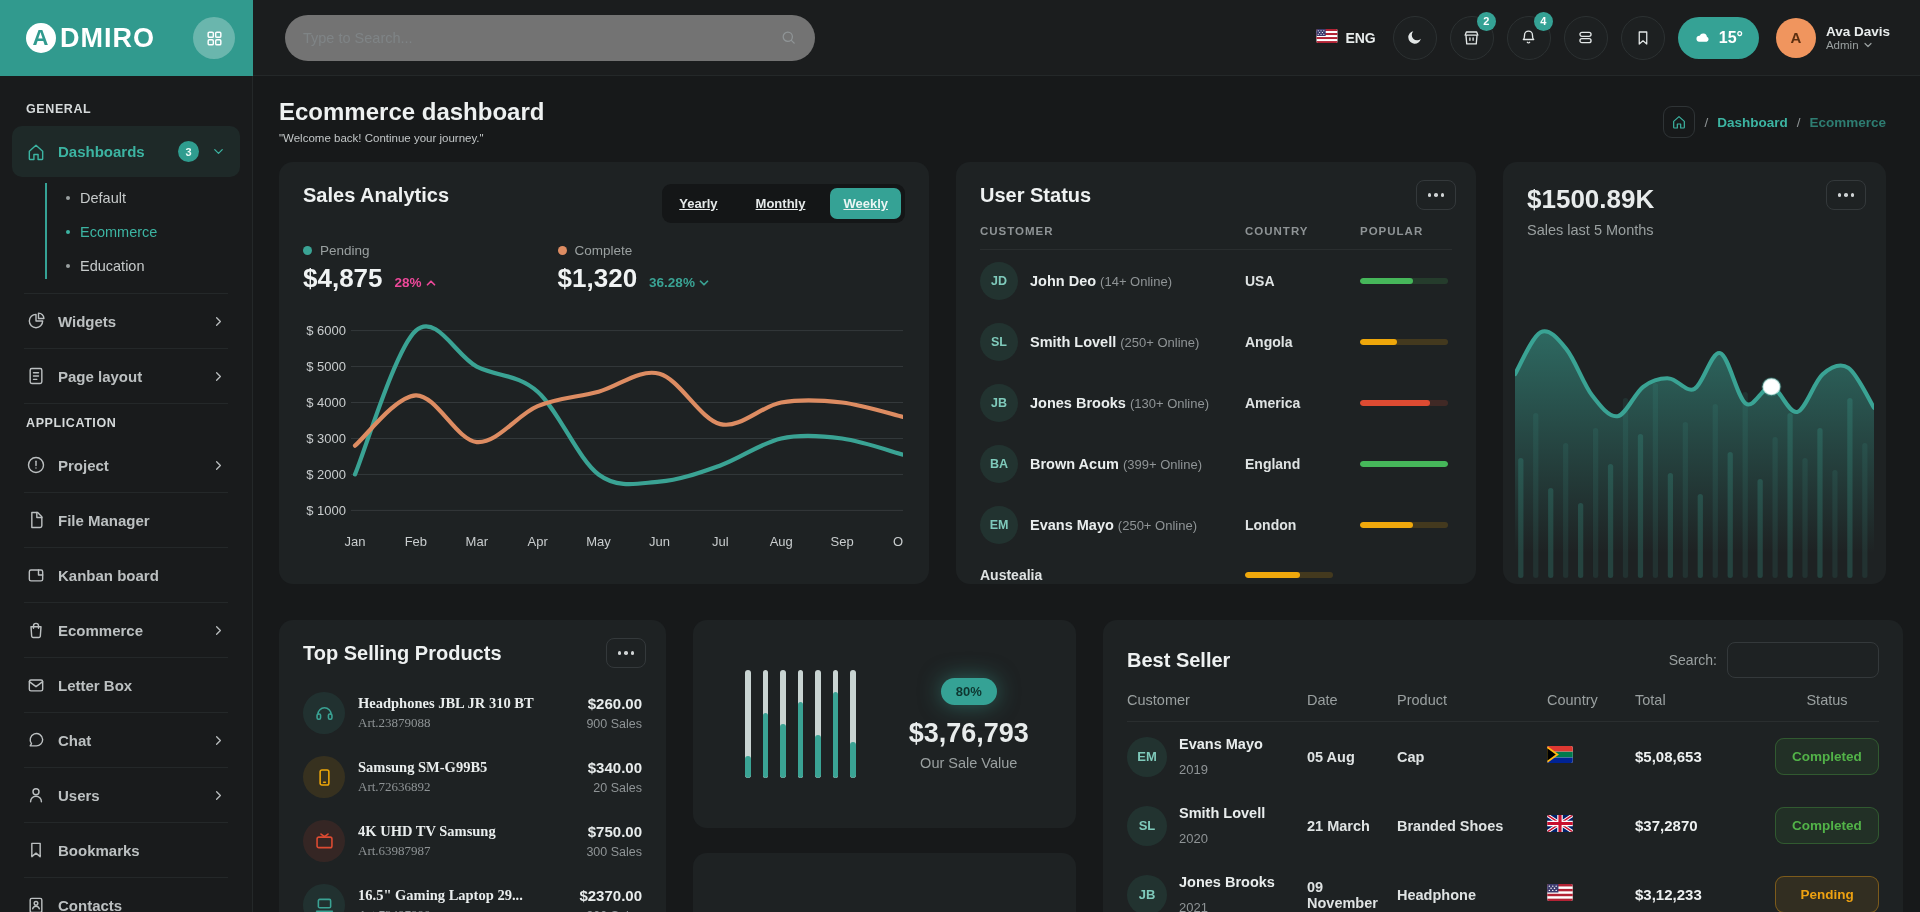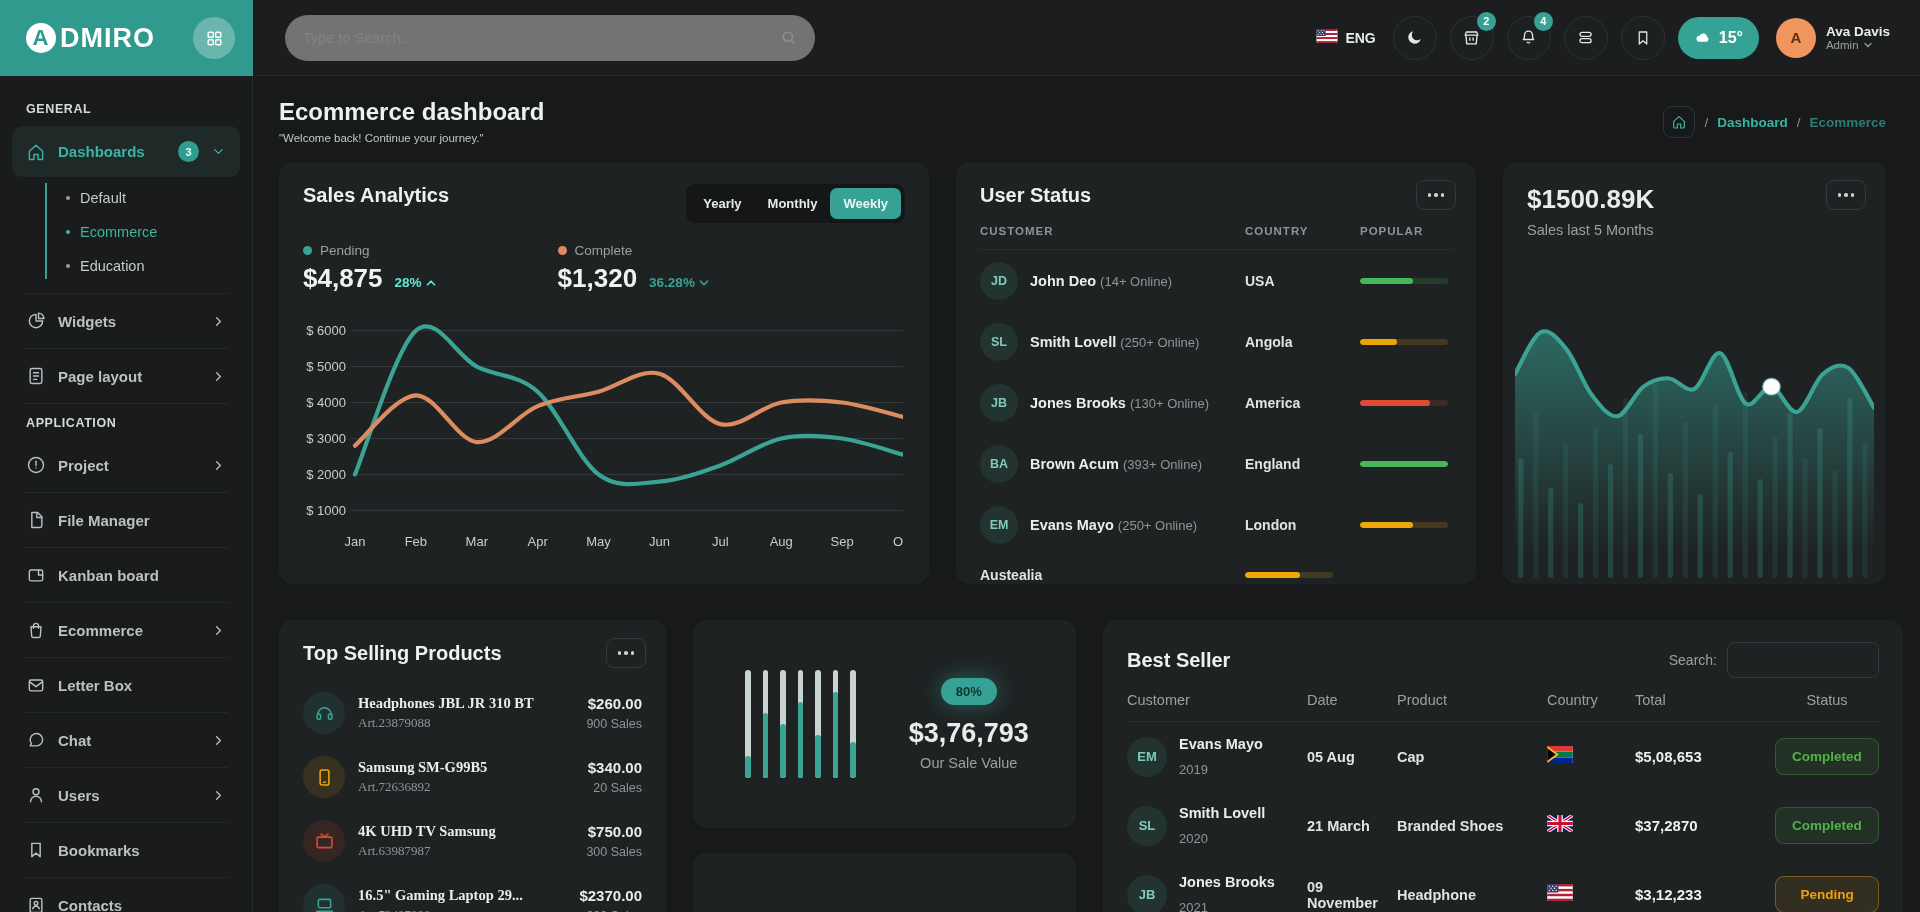--- a/index.html
+++ b/index.html
@@ -73,21 +73,21 @@
   .row2 { margin-top:36px; }
   .card { background:#1e2223; border-radius:14px; padding:22px 24px; position:relative; }
   .card-title { font-size:20px; font-weight:800; color:#eef1f1; }
   .dots-btn { position:absolute; top:18px; right:20px; width:40px; height:30px; border-radius:8px;
               border:1px solid #34393b; background:transparent; color:#cfd3d4; display:flex; align-items:center;
               justify-content:center; gap:3px; cursor:pointer; }
   .dots-btn i { width:3.5px; height:3.5px; border-radius:50%; background:#cfd3d4; }
   
   .card-sales { width:650px; min-width:650px; }
   .sales-head { display:flex; justify-content:space-between; align-items:flex-start; }
-  .tabs { background:#141617; border-radius:9px; padding:4px; display:flex; gap:0; }
+  .tabs { background:#141617; border-radius:9px; padding:4px; display:flex; gap:12px;text-decoration:underline; }
   .tab { border:none; background:transparent; color:#e6eaea; font-size:13px; font-weight:700; padding:8px 13px;
          border-radius:7px; cursor:pointer; font-family:"Liberation Sans", sans-serif;}
   .tab.active { background:#35a295; color:#eaf6f4; }
   .stats { display:flex; gap:120px; margin-top:20px; }
   .stat-top { display:flex; align-items:center; gap:8px; font-size:13.5px; color:#9aa0a0; }
   .legend-dot { width:9px; height:9px; border-radius:50%; }
   .stat-val { display:flex; align-items:baseline; gap:12px; margin-top:5px; }
   .stat-val .v { font-size:26px; font-weight:800; color:#f0f3f3; }
   .chg { font-size:13.5px; font-weight:700; display:flex; align-items:center; gap:2px; }
   .line-chart { margin-top:10px; }
@@ -426,21 +426,21 @@
               </div>
           </div>
           <div class="stats">
             <div class="stat">
               <div class="stat-top">
                 <span class="legend-dot" id="dot0" style="background: rgb(58, 163, 148);"></span>
                 <span>Pending</span>
               </div>
               <div class="stat-val">
                 <span class="v">$4,875</span>
-                <span class="chg" id="chg0" style="color: #5eead4;">
+                <span class="chg" id="chg0" style="color: #ec4899;">
                   <span>28%</span>
                     <span class="chgarrow">
                       <svg class="ic" viewBox="0 0 24 24" width="14" height="14" fill="none" stroke="currentColor" stroke-width="3" stroke-linecap="round" stroke-linejoin="round" style="">
                         <path d="M6 15l6-6 6 6"></path>
                       </svg>
                     </span>
                 </span>
               </div>
             </div>
             <div class="stat">
@@ -528,21 +528,21 @@
                   <div class="us-name">Jones Brooks <span>(130+ Online)</span></div>
                 </div>
                 <div class="us-country">America</div>
                 <div class="pbar" style="background:rgba(221,75,50,0.18)">
                   <div style="width:80%;background:#dd4b32"></div>
                 </div>
               </div>
               <div class="us-grid us-row">
                 <div class="us-cust">
                   <div class="us-avatar">BA</div>
-                  <div class="us-name">Brown Acum <span>(393+ Online)</span></div>
+                  <div class="us-name">Brown Acum <span>(399+ Online)</span></div>
                 </div>
                 <div class="us-country">England</div>
                 <div class="pbar" style="background:rgba(70,183,90,0.18)">
                   <div style="width:100%;background:#46b75a"></div>
                 </div>
               </div>
               <div class="us-grid us-row">
                 <div class="us-cust">
                   <div class="us-avatar">EM</div>
                   <div class="us-name">Evans Mayo <span>(250+ Online)</span></div>

